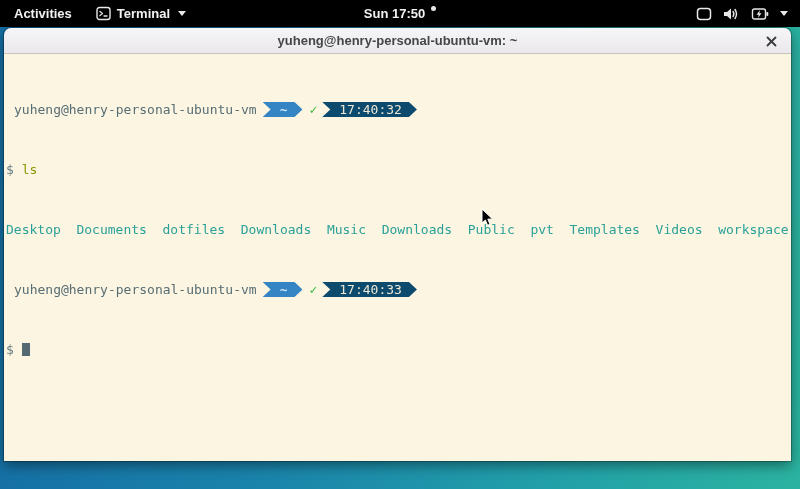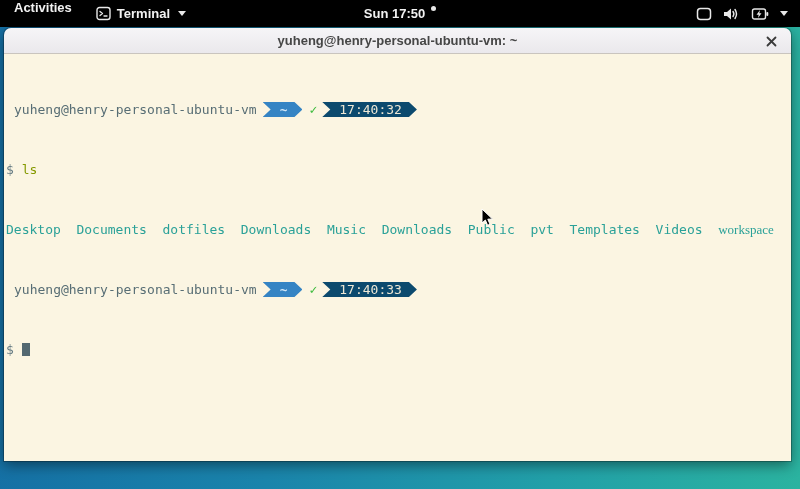--- a/index.html
+++ b/index.html
@@ -6,21 +6,21 @@
   html, body { width: 800px; height: 489px; overflow: hidden; background: #000; }
   body { font-family: "Liberation Sans", sans-serif; position: relative; }
 
   
   .topbar {
     position: absolute; left: 0; top: 0; width: 800px; height: 27px;
     background: #000; color: #f2f2f2; display: flex; align-items: center;
     font-size: 13px; font-weight: 600; z-index: 30;
   }
   .tb-left { display: flex; align-items: center; height: 100%; }
-  .tb-activities { padding: 0 14px; display: flex; align-items: flex-start; height: 100%; cursor: default; }
+  .tb-activities { padding: 0 14px; display: flex; align-items: center; height: 100%; cursor: default; }
   .tb-appmenu { display: flex; align-items: center; gap: 6px; padding: 0 10px; height: 100%; }
   .tb-appicon { width: 15px; height: 15px; display: inline-flex; }
   .tb-caret { width: 0; height: 0; border-left: 4px solid transparent; border-right: 4px solid transparent; border-top: 5px solid #e8e8e8; margin-left: 2px; }
   .tb-clock {
     position: absolute; left: 0; right: 0; top: 0; height: 27px;
     display: flex; align-items: center; justify-content: center; gap: 6px;
     pointer-events: none;
   }
   .tb-clock-inner { display: flex; gap: 6px; pointer-events: auto; }
   .tb-dot { width: 5px; height: 5px; background: #e8e8e8; border-radius: 50%; display: inline-block; }
@@ -66,21 +66,21 @@
     height: 15px; line-height: 15px; display: inline-block;
     clip-path: polygon(0 0, calc(100% - 8px) 0, 100% 50%, calc(100% - 8px) 100%, 0 100%, 8px 50%);
   }
   .seg-path { background: #3584c4; color: #d2e7f7; padding: 0 15px 0 17px; margin-left: 6px; font-weight: bold; }
   .seg-check { color: #3dbb3d; font-weight: bold; margin: 0 5px 0 7px; }
   .seg-time { background: #0c4a6e; color: #eee8d5; padding: 0 15px 0 17px; }
 
   .dollar { color: #657b83; }
   .cmd { color: #859900; }
   .dir { color: #2aa198; margin-right: 2ch; }
-  .dir:last-child { margin-right: 12px; font-family: Liberation Serif, serif; }
+  .dir:last-child { margin-right: 12px; }
   .block-cursor { display: inline-block; width: 8px; height: 13px; background: #536870; margin-left: 1ch; vertical-align: middle; }
 
   
   .mouse { position: absolute; left: 481px; top: 208px; z-index: 50; pointer-events: none; }
 </style>
 </head>
 <body>
 
 <div class="topbar">
   <div class="tb-left">

